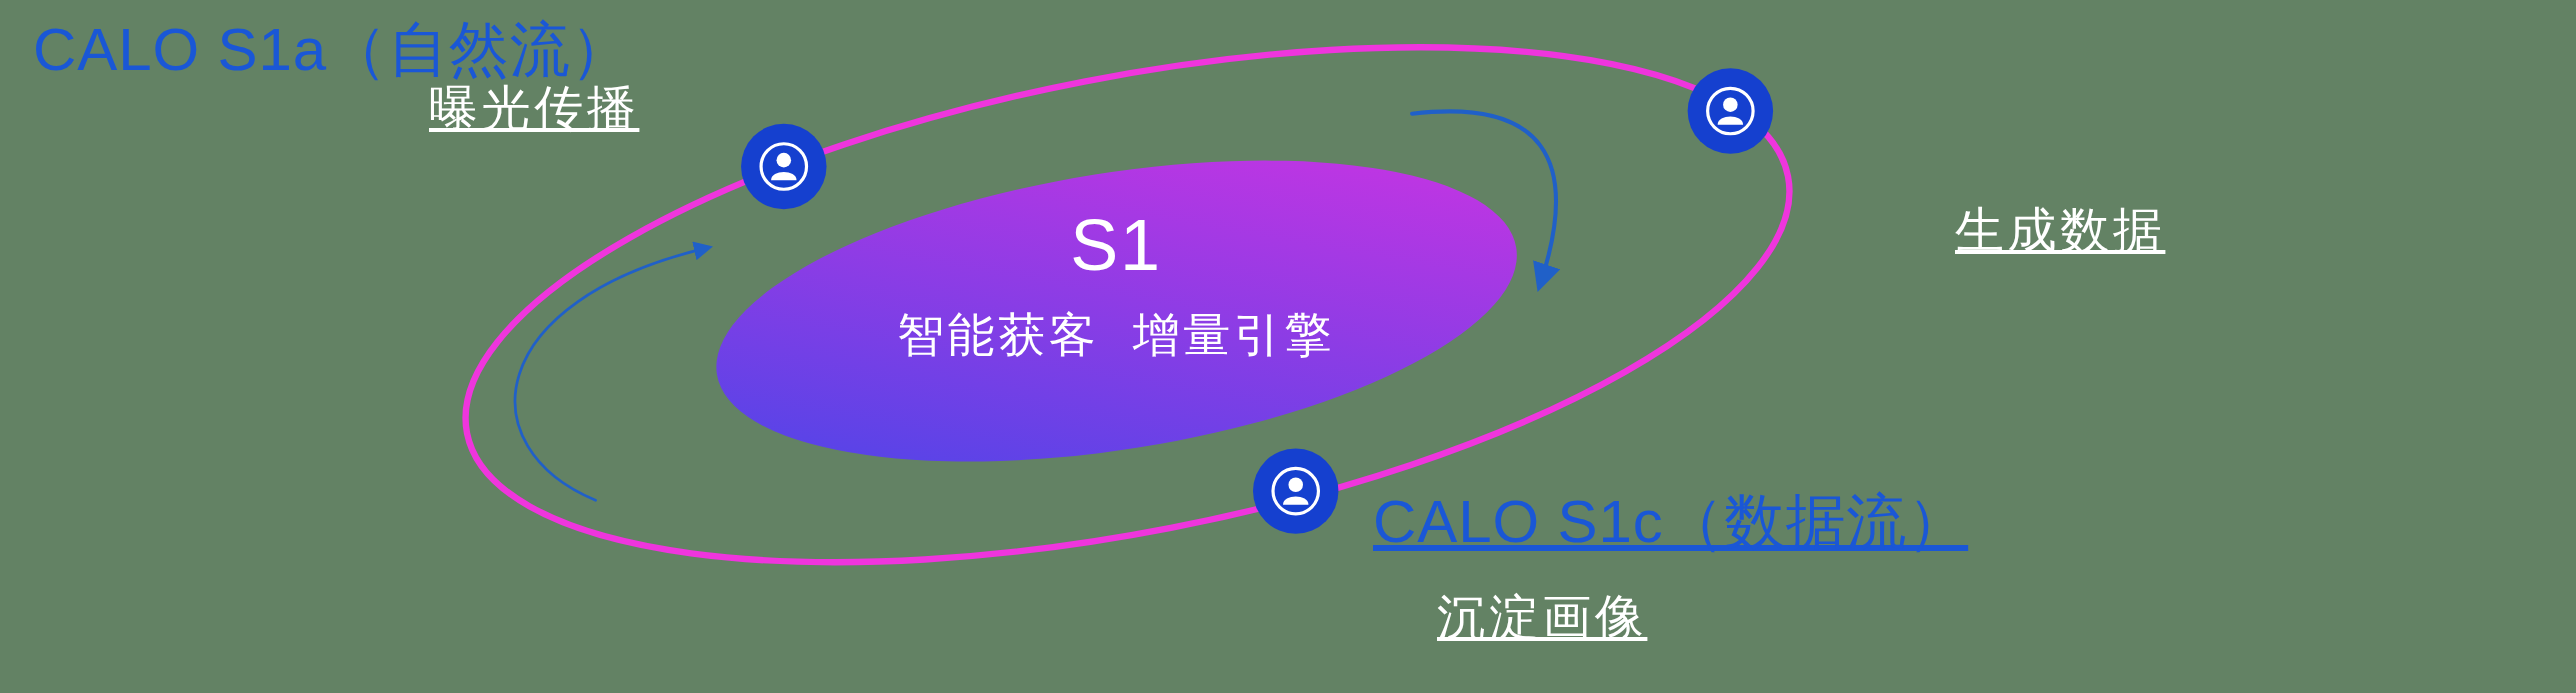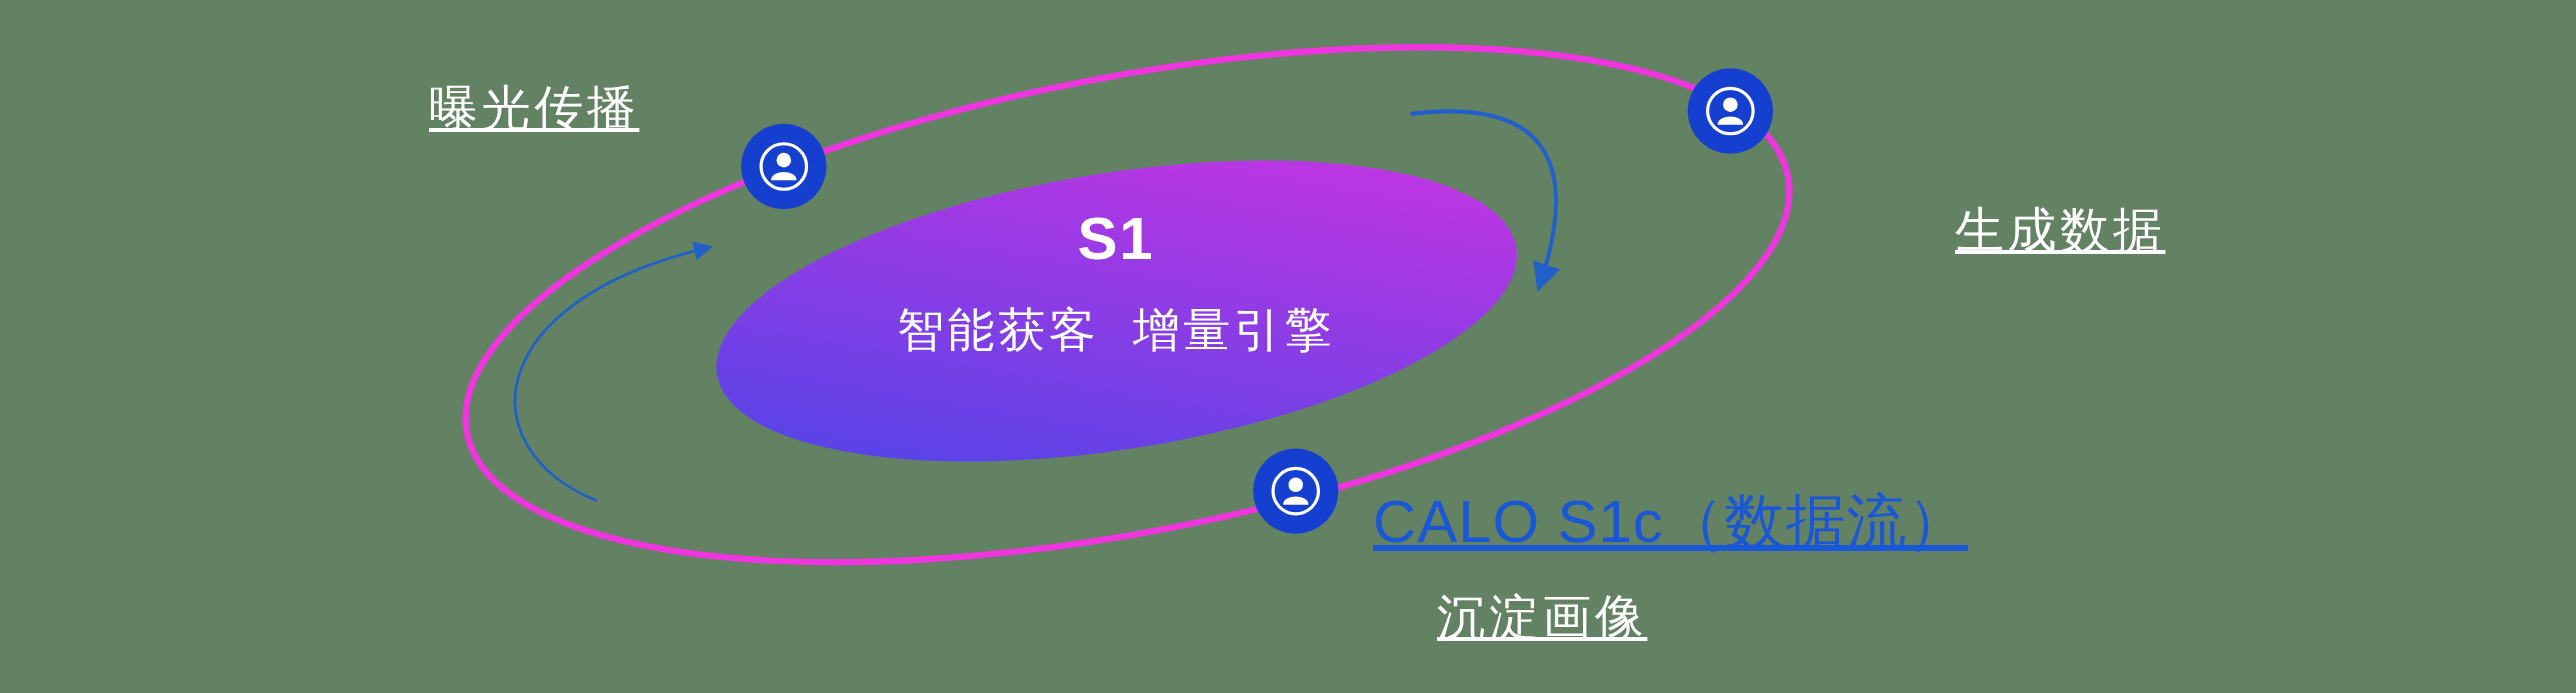--- a/index.html
+++ b/index.html
@@ -65,26 +65,26 @@
   .label-s1c-sub   { left: 1437px; top: 589px; }
 
   .center-text {
     position: absolute;
     left: 707px; top: 204px;
     width: 818px;
     text-align: center;
     color: var(--white);
   }
   .center-title {
-    font-size: 60px;
-    font-weight: 700;
+    font-size: 72px;
+    font-weight: 400;
     letter-spacing: 1.8px;
   }
   .center-sub {
-    margin-top: 26px;
+    margin-top: 18px;
     font-size: 47px;
     font-weight: 400;
     letter-spacing: 3.6px;
     white-space: pre;
   }
 </style>
 </head>
 <body>
 
 <div class="canvas">
@@ -133,20 +133,21 @@
         <path d="M -14 15 C -14 3 14 3 14 15 Z" class="icon-fill"></path>
       </g>
     </g>
   </svg>
 
   <div class="center-text">
     <div class="center-title">S1</div>
     <div class="center-sub">智能获客  增量引擎</div>
   </div>
 
+  <div class="label title-blue label-s1a-title">CALO S1a（自然流）</div>
   <div class="label sub-white label-s1a-sub">曝光传播</div>
 
   <div class="label sub-white label-s1b-sub">生成数据</div>
 
   <div class="label title-blue label-s1c-title">CALO S1c（数据流）</div>
   <div class="label sub-white label-s1c-sub">沉淀画像</div>
 
 </div>
 
 

